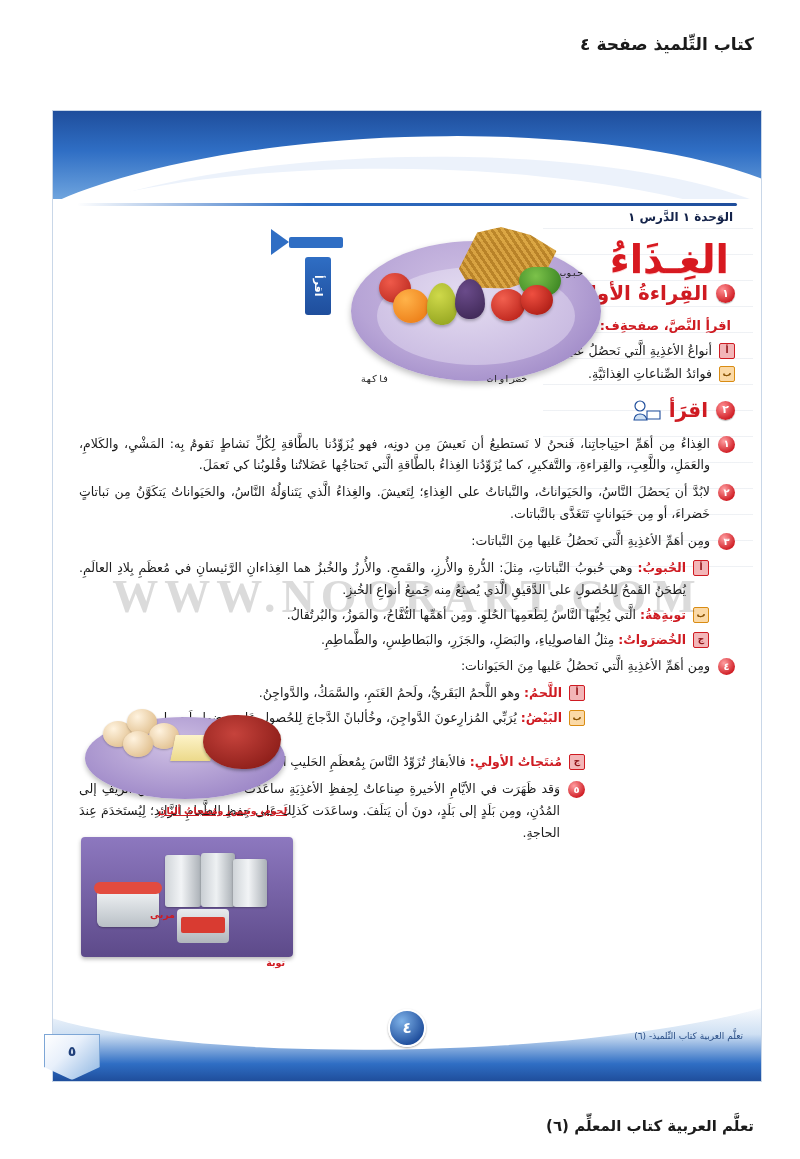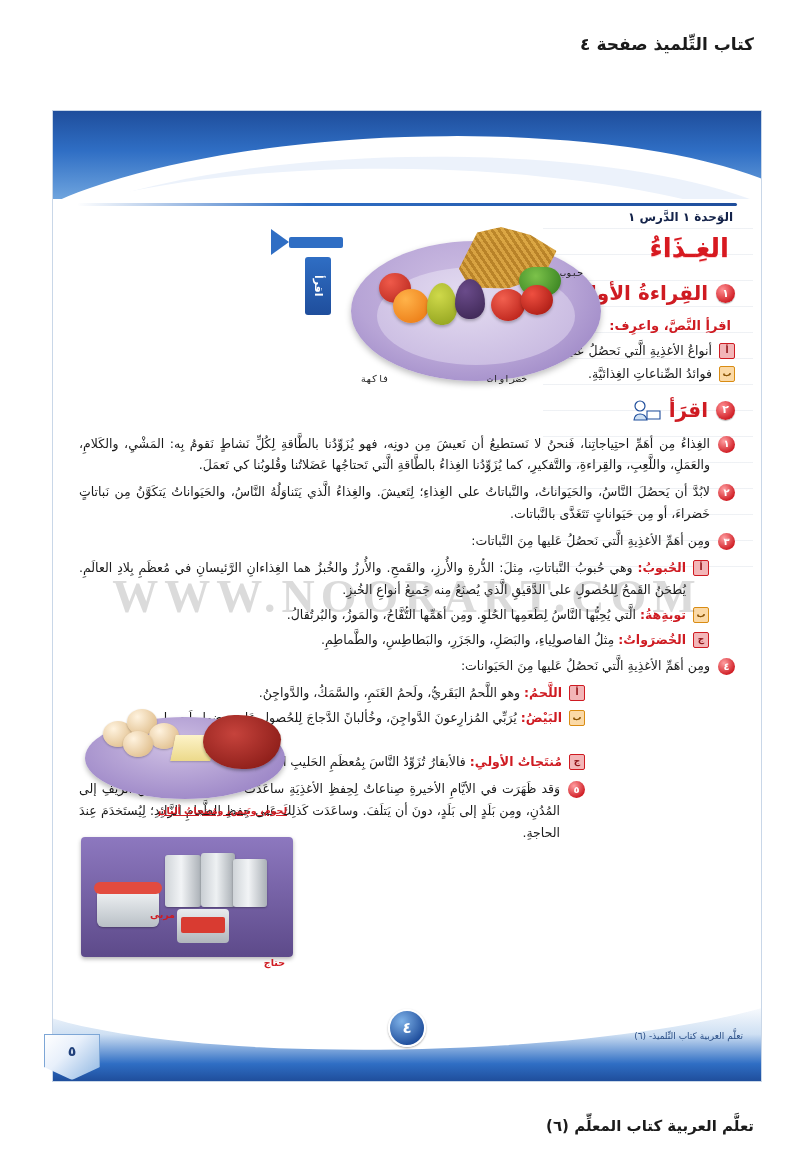--- a/index.html
+++ b/index.html
@@ -113,21 +113,21 @@
   }
   .unit-line{
     text-align:right;font-size:12px;font-weight:bold;color:#14234a;
     margin:0 2px 0 0;
   }
   .title-row{
     position:relative;height:44px;
   }
   .main-title{
     position:absolute;right:6px;top:-2px;
-    color:#d71920;font-size:26px;font-weight:bold;
+    color:#d71920;font-size:39px;font-weight:bold;
     letter-spacing:1px;
     text-shadow:0 1px 0 #ffd2d4;
   }
   
   .sec-head{
     display:flex;align-items:center;gap:8px;justify-content:flex-start;
     margin:4px 0 2px 0;
   }
   .circ{
     width:19px;height:19px;border-radius:50%;
@@ -303,21 +303,21 @@
       <span class="sec-title">القِراءةُ الأولى</span>
       <span class="icon-book">
         <svg width="30" height="22" viewBox="0 0 30 22">
           <path d="M1 19 C7 13,11 13,15 17 C19 13,23 13,29 19 L29 6 C23 1,19 1,15 5 C11 1,7 1,1 6 Z" fill="#ffffff" stroke="#1f4e9c" stroke-width="1.4"></path>
           <path d="M15 5 L15 17" stroke="#1f4e9c" stroke-width="1.2"></path>
           <path d="M1 6 C7 1,11 1,15 5 L15 17 C11 13,7 13,1 19 Z" fill="#d9e6f7"></path>
         </svg>
       </span>
     </div>
 
-    <div class="sub-red">اقرأِ النَّصَّ، واعرِف:</div>
+    <div class="sub-red">اقرأِ النَّصَّ، صفحةِف:</div>
 
     <ul class="qlist">
       <li class="qitem">
         <span class="sq">أ</span>
         <span class="txt">أنواعُ الأغذِيةِ الَّتي نَحصُلُ عليها مِنَ النَّباتاتِ.</span>
       </li>
       <li class="qitem">
         <span class="sq org">ب</span>
         <span class="txt">فوائدُ الصِّناعاتِ الغِذائيَّةِ.</span>
       </li>
@@ -432,21 +432,21 @@
     <div class="can c1"></div>
     <div class="can c2"></div>
     <div class="can c3"></div>
     <div class="tub">
         <div class="lid"></div>
       </div>
     <div class="jar">
         <div class="lab"></div>
       </div>
   </div>
-  <div class="cap-red cap-dairy">حتاج</div>
+  <div class="cap-red cap-dairy">توبة</div>
   <div class="cap-red cap-cans">مربى</div>
   <div class="cap-red cap-bottom">مُعلَّباتٌ مُختَلِفةٌ مِنَ الأغذِيةِ</div>
 
   <div class="bottom-banner">
     <div class="bwave"></div>
   </div>
   <div class="page-number-circle">٤</div>
   <div class="book-credit">تعلَّم العربية   كتاب التِّلميذ- (٦)</div>
 
   <div class="watermark">WWW.NOORART.COM</div>

